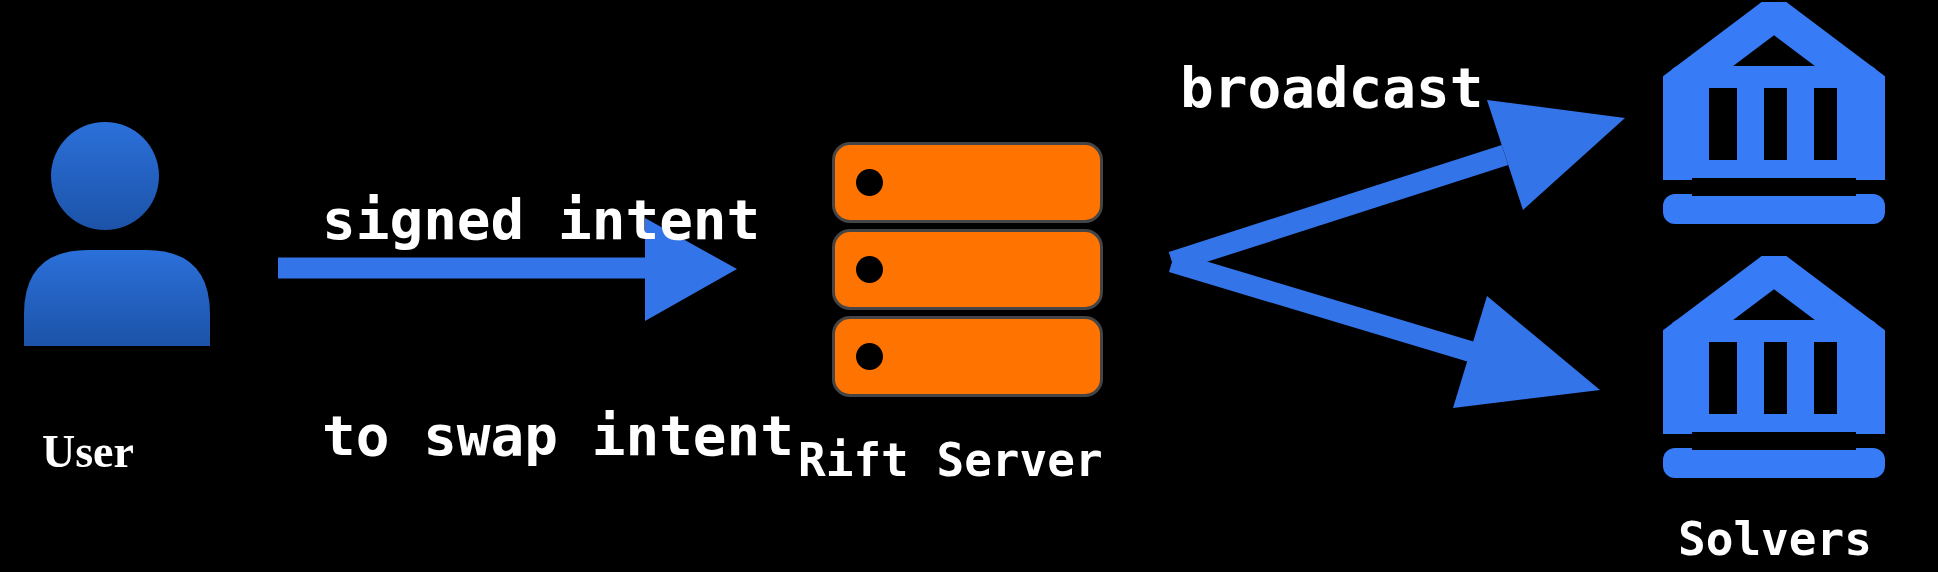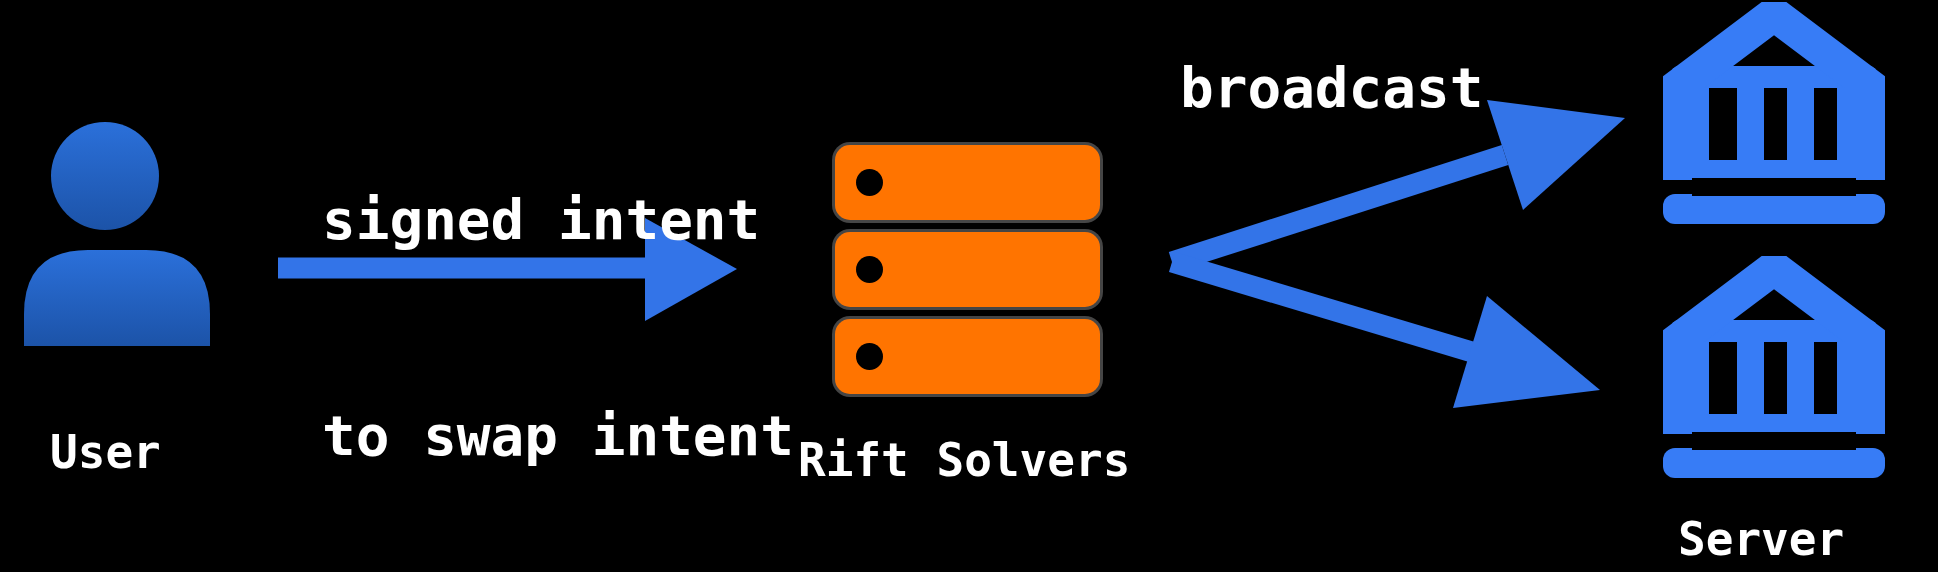--- a/index.html
+++ b/index.html
@@ -62,39 +62,39 @@
   <svg class="abs" style="left:22px;top:118px;" width="190" height="228" viewBox="0 0 190 228">
     <defs>
       <linearGradient id="userGrad" x1="0" y1="0" x2="0" y2="1">
         <stop offset="0" stop-color="#2b70da"></stop>
         <stop offset="1" stop-color="#1c53a8"></stop>
       </linearGradient>
     </defs>
     <circle cx="83" cy="58" r="54" fill="url(#userGrad)"></circle>
     <path d="M2,228 L2,196 Q2,132 66,132 L124,132 Q188,132 188,196 L188,228 Z" fill="url(#userGrad)"></path>
   </svg>
-  <div class="abs label" style="left:50px;top:425px;">User</div>
+  <div class="abs label" style="left:42px;top:425px;font-family:Liberation Serif, serif;">User</div>
 
   <div class="abs caption" style="left:322px;top:40px;">
     <div>signed intent</div>
     <div>to swap intent</div>
   </div>
 
   <div class="abs server-box" style="left:835px;top:145px;">
     <div class="server-bar" style="top:0;">
       <div class="server-dot"></div>
     </div>
     <div class="server-bar" style="top:87px;">
       <div class="server-dot"></div>
     </div>
     <div class="server-bar" style="top:174px;">
       <div class="server-dot"></div>
     </div>
   </div>
-  <div class="abs label" style="left:798px;top:433px;">Rift Solvers</div>
+  <div class="abs label" style="left:798px;top:433px;">Rift Server</div>
 
   <div class="abs caption" style="left:1180px;top:52px;">broadcast</div>
 
   <svg class="abs" style="left:1663px;top:2px;" width="222" height="222" viewBox="0 0 222 222">
     <rect x="8" y="64" width="206" height="26" rx="8" fill="#377cf6"></rect>
     <path d="M10,88 L111,12 L212,88" fill="none" stroke="#377cf6" stroke-width="34" stroke-linecap="round" stroke-linejoin="round"></path>
     <rect x="0" y="86" width="222" height="76" fill="#377cf6"></rect>
     <rect x="46" y="86" width="28" height="76" fill="#000"></rect>
     <rect x="101" y="86" width="23" height="76" fill="#000"></rect>
     <rect x="151" y="86" width="23" height="76" fill="#000"></rect>
@@ -108,15 +108,15 @@
     <path d="M10,88 L111,12 L212,88" fill="none" stroke="#377cf6" stroke-width="34" stroke-linecap="round" stroke-linejoin="round"></path>
     <rect x="0" y="86" width="222" height="76" fill="#377cf6"></rect>
     <rect x="46" y="86" width="28" height="76" fill="#000"></rect>
     <rect x="101" y="86" width="23" height="76" fill="#000"></rect>
     <rect x="151" y="86" width="23" height="76" fill="#000"></rect>
     <rect x="0" y="158" width="222" height="20" fill="#377cf6"></rect>
     <rect x="0" y="192" width="222" height="30" rx="12" fill="#377cf6"></rect>
     <rect x="29" y="176" width="164" height="18" fill="#000"></rect>
   </svg>
 
-  <div class="abs label" style="left:1678px;top:512px;">Server</div>
+  <div class="abs label" style="left:1678px;top:512px;">Solvers</div>
 
 </div>
 
 </body></html>

